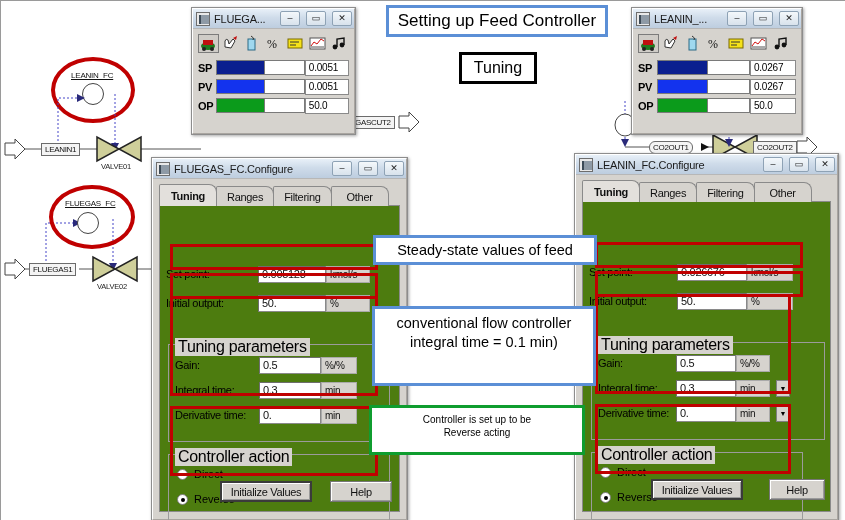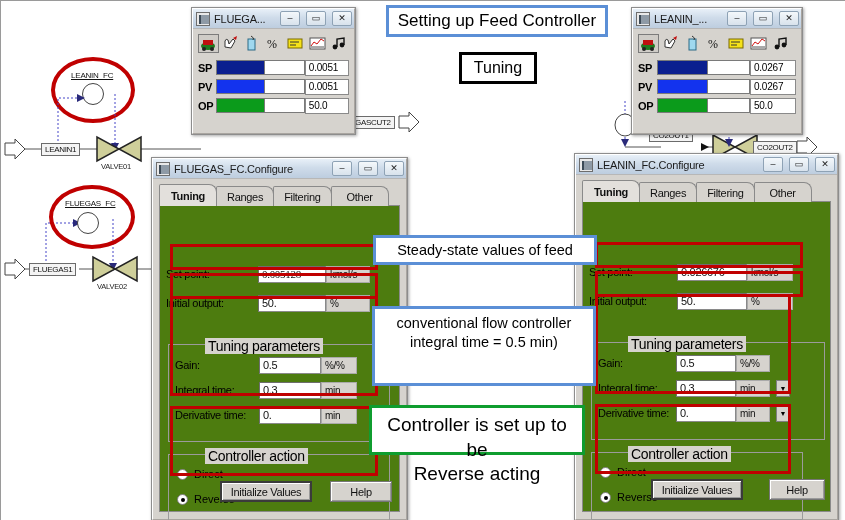--- a/index.html
+++ b/index.html
@@ -119,21 +119,21 @@
   }
   .spin {
     width:14px; height:17px; background:#d6d3ce; border:1px solid #7f7f7f;
     display:flex; align-items:center; justify-content:center; font-size:7px;
   }
   .group {
     border:1px solid #9b9b9b; position:absolute; padding:0;
   }
   .group-title {
     position:absolute; top:-7px; left:6px; background:#d6d3ce; padding:0 3px;
-    font-size:14px; letter-spacing:-0.3px;margin-left:30px;
+    font-size:16px; letter-spacing:-0.3px;
   }
   .radio-row { display:flex; align-items:center; gap:6px; height:18px; }
   .radio {
     width:11px; height:11px; border-radius:50%; background:#fff;
     border:1px solid #7d7d7d; position:relative; flex:0 0 11px;
   }
   .radio.on:after {
     content:""; position:absolute; left:3px; top:3px; width:4px; height:4px;
     border-radius:50%; background:#000;
   }
@@ -214,21 +214,21 @@
       <path d="M728,112 L728,140" stroke="#4747c8" stroke-width="1" fill="none" stroke-dasharray="2,2"></path>
       <polygon points="724,138 728,146 732,138" fill="#2a2a7a"></polygon>
       <path d="M624,100 L624,140" stroke="#4747c8" stroke-width="1" fill="none" stroke-dasharray="2,2"></path>
       <polygon points="620,138 624,146 628,138" fill="#2a2a7a"></polygon>
       <ellipse cx="624" cy="124" rx="10" ry="11" fill="#fff" stroke="#444" stroke-width="1"></ellipse>
     </svg>
 
     <div class="stream-label" style="left:40px; top:142px;">LEANIN1</div>
     <div class="stream-label" style="left:28px; top:262px;">FLUEGAS1</div>
     <div class="stream-label" style="left:350px; top:115px;">GASCUT2</div>
-    <div class="stream-label" style="left:648px; top:128px;">CO2OUT1</div>
+    <div class="stream-label" style="left:648px; top:140px;border-radius:6px;">CO2OUT1</div>
     <div class="stream-label" style="left:752px; top:140px;">CO2OUT2</div>
 
     <div class="valve-name" style="left:100px; top:161px;">VALVE01</div>
     <div class="valve-name" style="left:96px; top:281px;">VALVE02</div>
 
     <div class="red-ellipse" style="left:48px; top:184px; width:86px; height:64px;"></div>
     <div class="ctrl-circle" style="left:76px; top:211px;"></div>
     <div class="ctrl-name" style="left:64px; top:198px;">FLUEGAS_FC</div>
   </div>
 
@@ -415,21 +415,21 @@
           <span class="tab active">Tuning</span>
           <span class="tab">Ranges</span>
           <span class="tab">Filtering</span>
           <span class="tab">Other</span>
         </div>
 
         <div class="tabpanel">
 
           <div class="field-row" style="margin-top:52px;">
             <span class="field-label" style="width:92px;">Set point:</span>
-            <span class="txtbox" style="width:68px;font-family:Liberation Serif, serif;">0.005128</span>
+            <span class="txtbox" style="width:68px;">0.005128</span>
             <span class="unitbox" style="width:44px;">kmol/s</span>
           </div>
 
           <div class="field-row" style="margin-top:9px;">
             <span class="field-label" style="width:92px;">Initial output:</span>
             <span class="txtbox" style="width:68px;">50.</span>
             <span class="unitbox" style="width:44px;">%</span>
           </div>
 
           <div class="group" style="left:8px; top:138px; width:222px; height:98px;">
@@ -566,21 +566,21 @@
 
   <div class="callout blue serif" style="left:385px; top:4px; width:222px; height:32px; font-size:17px;">Setting up Feed Controller</div>
 
   <div class="callout black serif" style="left:458px; top:51px; width:78px; height:32px; font-size:16px;">Tuning</div>
 
   <div class="callout blue" style="left:372px; top:234px; width:224px; height:30px; font-size:14.5px;">Steady-state values of feed</div>
 
 
   <div class="callout blue" style="left:371px; top:305px; width:224px; height:80px; font-size:14.5px; line-height:1.28; display:block; padding:5px 4px;">
     <div>conventional flow controller</div>
-    <div>integral time = 0.5 min)</div>
-  </div>
-
-  <div class="callout green" style="left:368px; top:404px; width:216px; height:50px; font-size:19px; line-height:1.3; display:block; padding:5px 4px;">
+    <div>integral time = 0.1 min)</div>
+  </div>
+
+  <div class="callout green" style="left:368px; top:404px; width:216px; height:50px; font-size:10px; line-height:1.3; display:block; padding:5px 4px;">
     <div>Controller is set up to be</div>
     <div>Reverse acting</div>
   </div>
 
 </div>
 
 </body></html>

